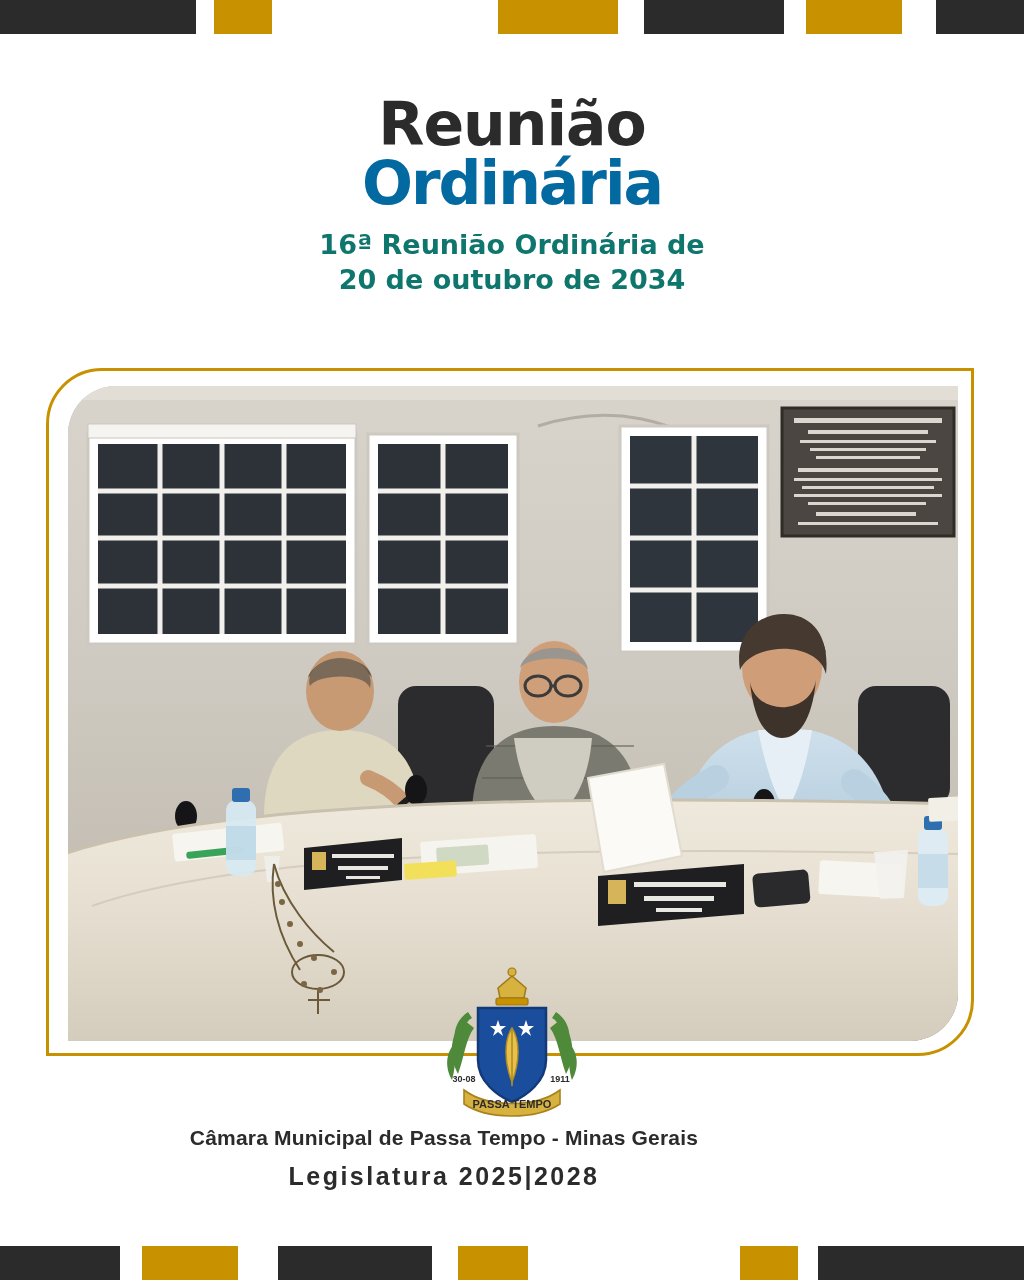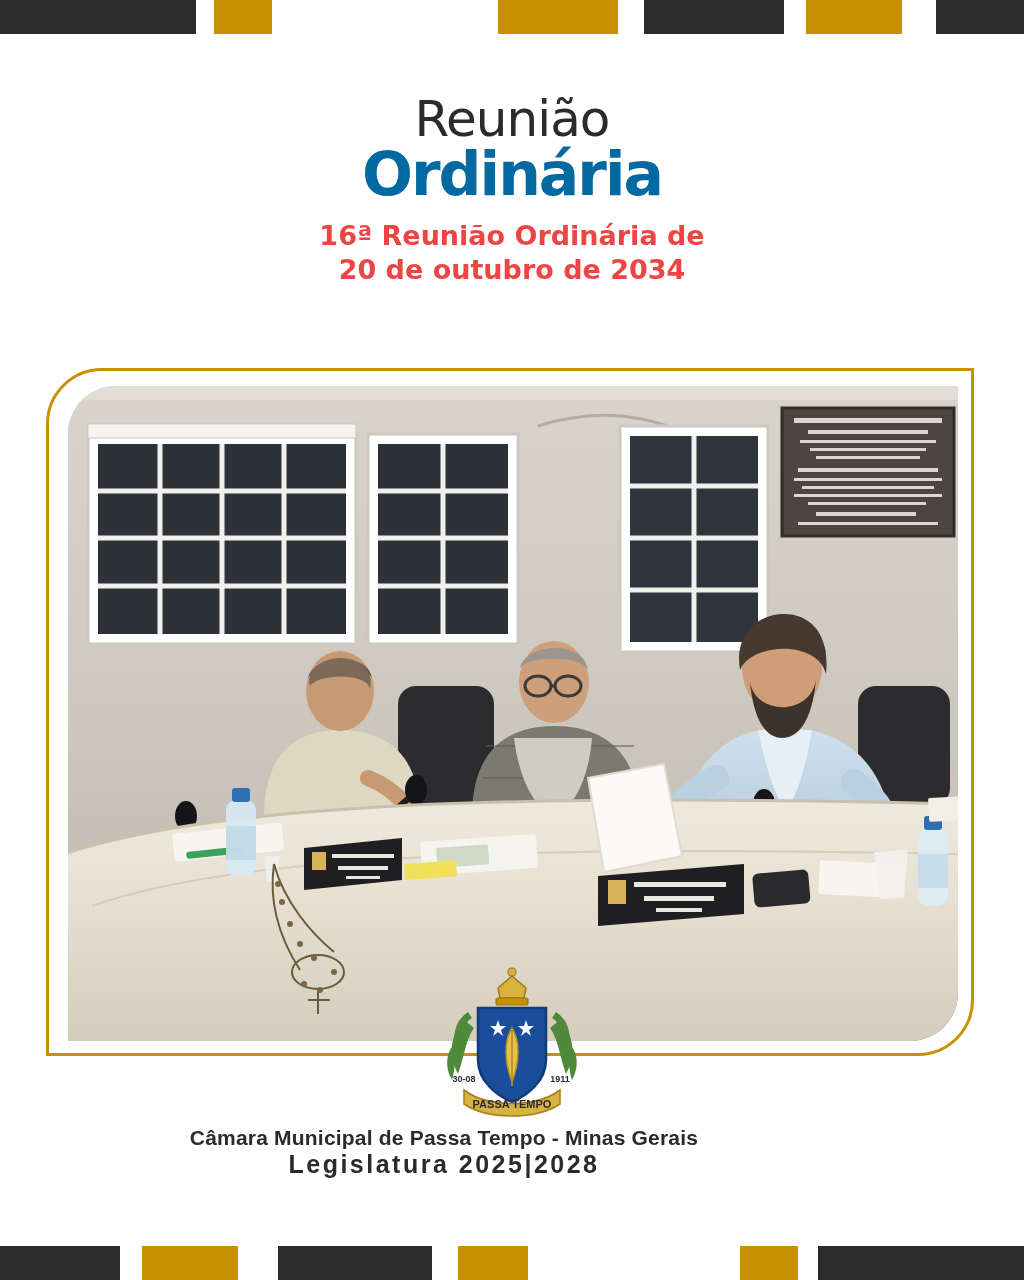--- a/index.html
+++ b/index.html
@@ -31,41 +31,41 @@
   
   .header {
     position: absolute;
     top: 96px;
     left: 0;
     width: 1024px;
     text-align: center;
   }
   .title-line1 {
     font-family: "DejaVu Sans", sans-serif;
-    font-size: 50px;
-    font-weight: 400;
+    font-size: 60px;
+    font-weight: 700;
     letter-spacing: -1px;
     color: #2b2b2b;
     line-height: 0.95;
   }
   .title-line2 {
     font-family: "DejaVu Sans", sans-serif;
     font-size: 60px;
     font-weight: 700;
     letter-spacing: -2px;
     color: #0369a1;
     line-height: 0.95;
     margin-top: 2px;
   }
   .subtitle {
     margin-top: 16px;
     font-family: "DejaVu Sans", sans-serif;
     font-size: 27px;
     font-weight: 700;
-    color: #ef4444;
+    color: #0f766e;
     line-height: 1.28;
   }
 
   
   .frame-wrap {
     position: absolute;
     left: 46px;
     top: 368px;
     width: 932px;
     height: 692px;
@@ -110,20 +110,21 @@
     width: 888px;
     text-align: center;
   }
   .footer-line1 {
     font-size: 21px;
     font-weight: 600;
     color: #2b2b2b;
     letter-spacing: 0.2px;
   }
   .footer-line2 {
+    margin-top: 12px;
     font-size: 25px;
     font-weight: 700;
     color: #2b2b2b;
     letter-spacing: 2.5px;
   }
 </style>
 </head>
 <body>
 
 <div class="bar-strip top" id="top-strip">

